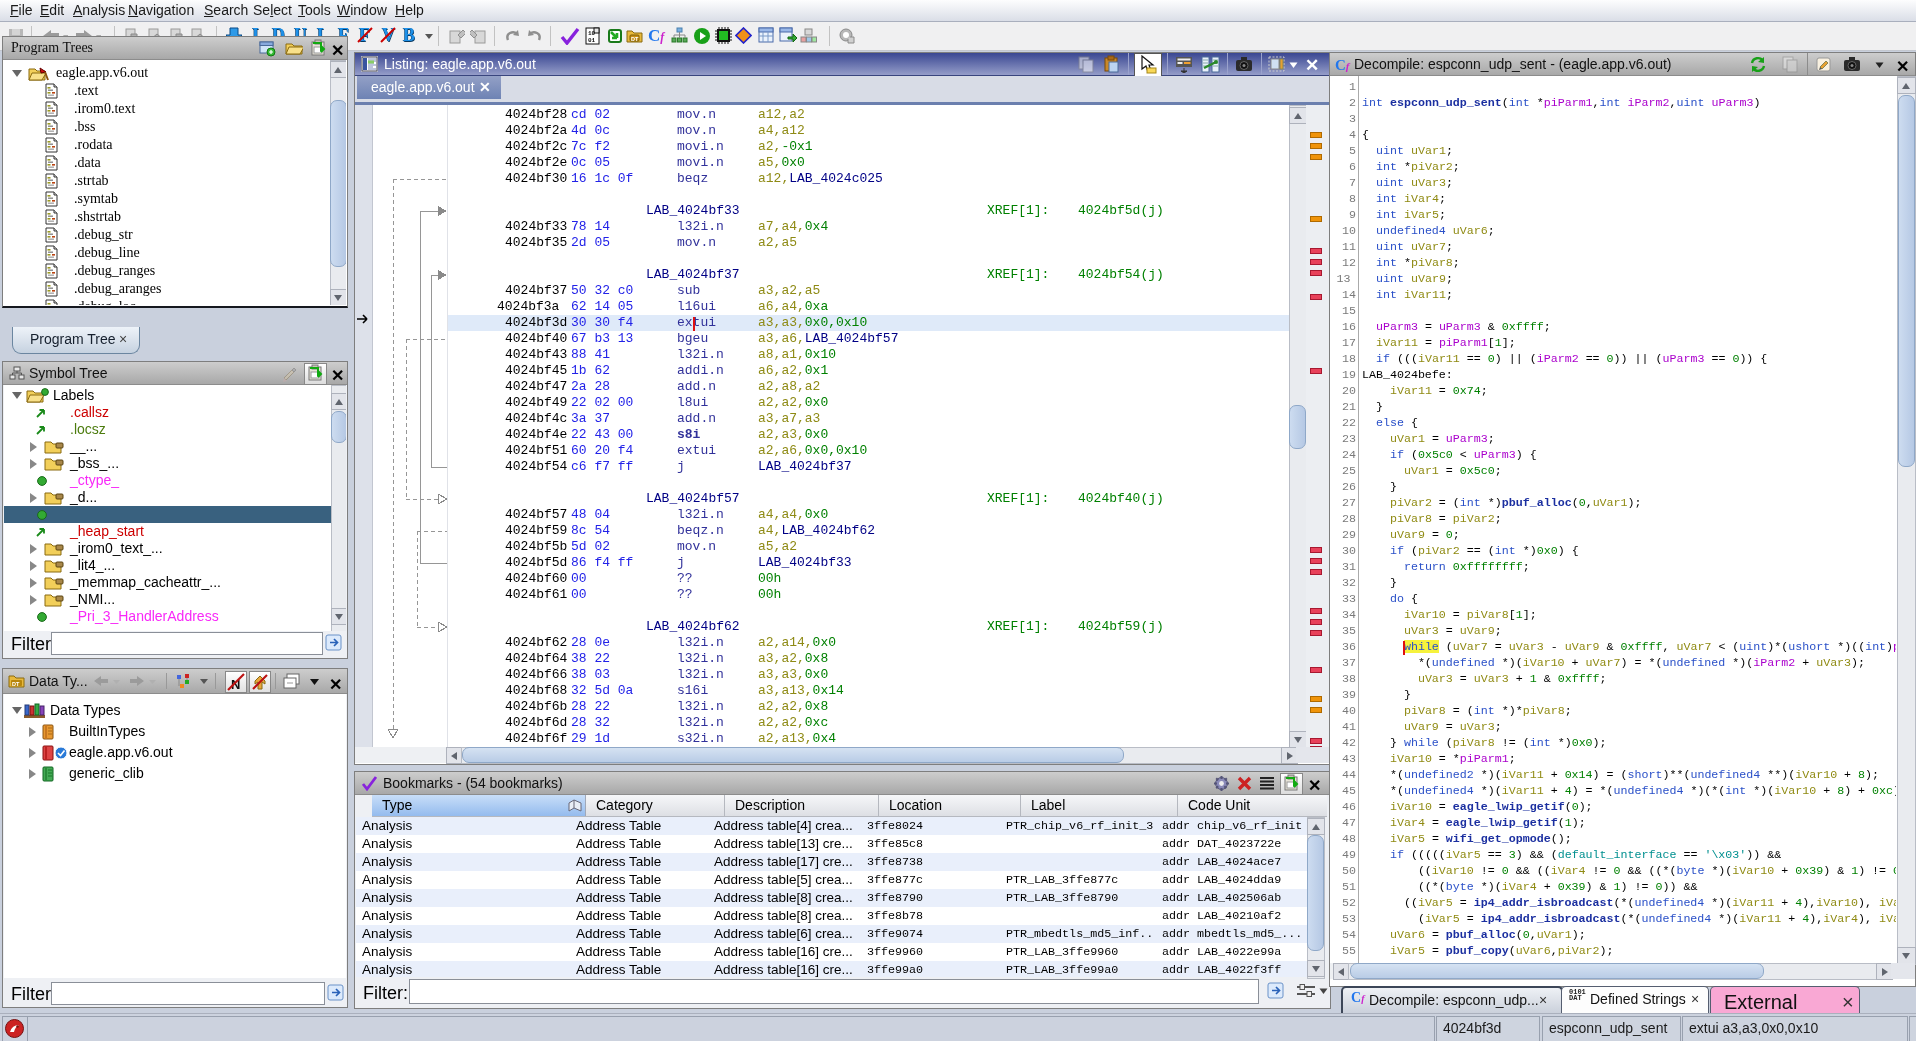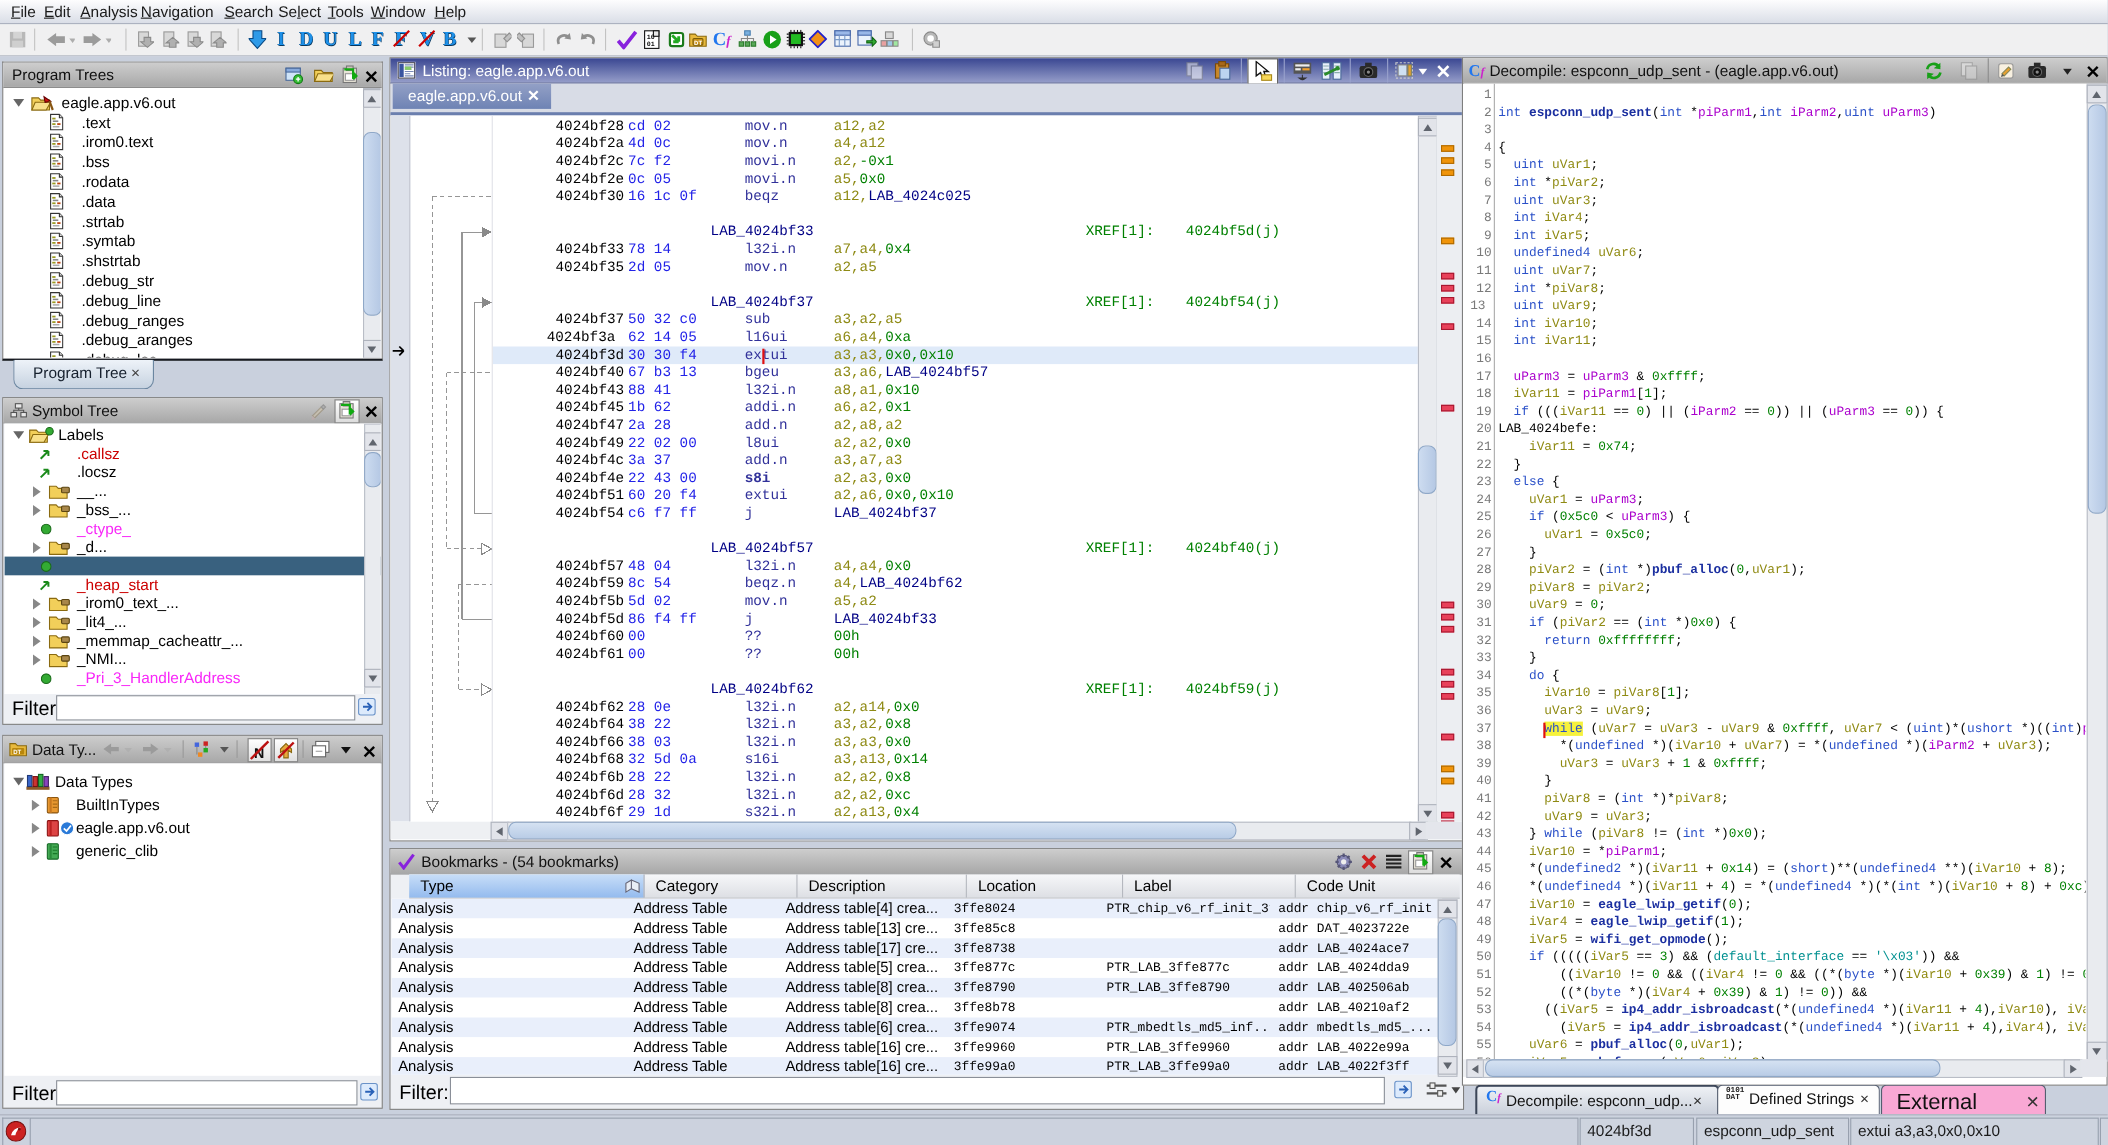--- a/index.html
+++ b/index.html
@@ -180,21 +180,21 @@
       <rect x="12" y="10" width="4.5" height="5" fill="#a0e8a0" stroke="#888"></rect>
     </svg>
 <div class="abs" style="left:829px;top:4px;width:1px;height:20px;background:#c2c2c2;"></div>
 <svg class="abs" style="left:838px;top:5px;" width="18" height="18">
       <circle cx="8" cy="8" r="6" fill="#b8b8b8" stroke="#8a8a8a"></circle>
       <circle cx="8" cy="8" r="3" fill="#fff"></circle>
       <path d="M12 10 l4 0 l0 6 l-6 0 l0 -4" fill="#d0d0d0" stroke="#8a8a8a"></path>
     </svg>
 </div>
 <style>.toolletters{font-family:"Liberation Serif",serif;font-weight:bold;font-size:18px;color:#1e90e8;text-shadow:0.5px 0.5px 0 #06365e, -0.5px -0.5px 0 #06365e;}</style>
-<div id="pt" class="panel" style="left:2px;top:56px;width:344px;height:269px;border-bottom:2px solid #15181f;">
+<div id="pt" class="panel" style="left:2px;top:36px;width:344px;height:269px;border-bottom:2px solid #15181f;font-family:Liberation Serif, serif;">
  <div class="ptitle">
       <span class="tt">Program Trees</span>
   <svg class="abs" style="left:256px;top:3px;" width="17" height="17">
         <rect x="1" y="2" width="13" height="11" fill="#cfe4f8" stroke="#4a6a9a"></rect>
         <rect x="1" y="2" width="13" height="3.5" fill="#88aadd" stroke="#4a6a9a"></rect>
         <circle cx="12" cy="12" r="4" fill="#33bb33" stroke="#117711"></circle>
         <path d="M12 10 l0 4 M10 12 l4 0" stroke="#fff" stroke-width="1.2"></path>
       </svg>
   <svg class="abs" style="left:282px;top:3px;" width="18" height="16">
         <path d="M1 4 l6 0 l2 2 l8 0 l0 8 l-16 0 z" fill="#f2cf5a" stroke="#8a6a10"></path>
@@ -436,21 +436,21 @@
    <div class="trow" style="height:17px;line-height:17px;">
           <svg class="abs" style="left:31px;top:3px;" width="12" height="12">
             <path d="M2 10 L9 3 M9 3 l-4.5 0 M9 3 l0 4.5" stroke="#1a8a1a" stroke-width="1.8" fill="none"></path>
           </svg>
           <span class="abs" style="left:66px;color:#cc0000;">.callsz</span>
         </div>
    <div class="trow" style="height:17px;line-height:17px;">
           <svg class="abs" style="left:31px;top:3px;" width="12" height="12">
             <path d="M2 10 L9 3 M9 3 l-4.5 0 M9 3 l0 4.5" stroke="#1a8a1a" stroke-width="1.8" fill="none"></path>
           </svg>
-          <span class="abs" style="left:66px;color:#000000;">.locsz</span>
+          <span class="abs" style="left:66px;color:#4d7c0f;">.locsz</span>
         </div>
    <div class="trow" style="height:17px;line-height:17px;">
           <i class="trir" style="left:26px;"></i>
           <svg class="abs" style="left:40px;top:1px;" width="24" height="15">
             <path d="M1 3 l6 0 l2 2 l8 0 l0 9 l-16 0 z" fill="#f2cf5a" stroke="#8a6a10"></path>
             <rect x="12" y="4" width="7" height="5" rx="1" fill="#a8874a" stroke="#5a4410"></rect>
           </svg>
           <span class="abs" style="left:66px;">__...</span>
         </div>
    <div class="trow" style="height:17px;line-height:17px;">
@@ -1064,21 +1064,20 @@
         <div class="dl">{</div>
         <div class="dl">  <i class="k">uint</i> <i class="v">uVar1</i>;</div>
         <div class="dl">  <i class="k">int</i> *<i class="v">piVar2</i>;</div>
         <div class="dl">  <i class="k">uint</i> <i class="v">uVar3</i>;</div>
         <div class="dl">  <i class="k">int</i> <i class="v">iVar4</i>;</div>
         <div class="dl">  <i class="k">int</i> <i class="v">iVar5</i>;</div>
         <div class="dl">  <i class="k">undefined4</i> <i class="v">uVar6</i>;</div>
         <div class="dl">  <i class="k">uint</i> <i class="v">uVar7</i>;</div>
         <div class="dl">  <i class="k">int</i> *<i class="v">piVar8</i>;</div>
         <div class="dl">  <i class="k">uint</i> <i class="v">uVar9</i>;</div>
-        <div class="dl">  <i class="k">int</i> <i class="v">iVar10</i>;</div>
         <div class="dl">  <i class="k">int</i> <i class="v">iVar11</i>;</div>
         <div class="dl"></div>
         <div class="dl">  <i class="pm">uParm3</i> = <i class="pm">uParm3</i> &amp; <i class="n">0xffff</i>;</div>
         <div class="dl">  <i class="v">iVar11</i> = <i class="pm">piParm1</i>[<i class="n">1</i>];</div>
         <div class="dl">  <i class="k">if</i> (((<i class="v">iVar11</i> == <i class="n">0</i>) || (<i class="pm">iParm2</i> == <i class="n">0</i>)) || (<i class="pm">uParm3</i> == <i class="n">0</i>)) {</div>
         <div class="dl">LAB_4024befe:</div>
         <div class="dl">    <i class="v">iVar11</i> = <i class="n">0x74</i>;</div>
         <div class="dl">  }</div>
         <div class="dl">  <i class="k">else</i> {</div>
         <div class="dl">    <i class="v">uVar1</i> = <i class="pm">uParm3</i>;</div>

